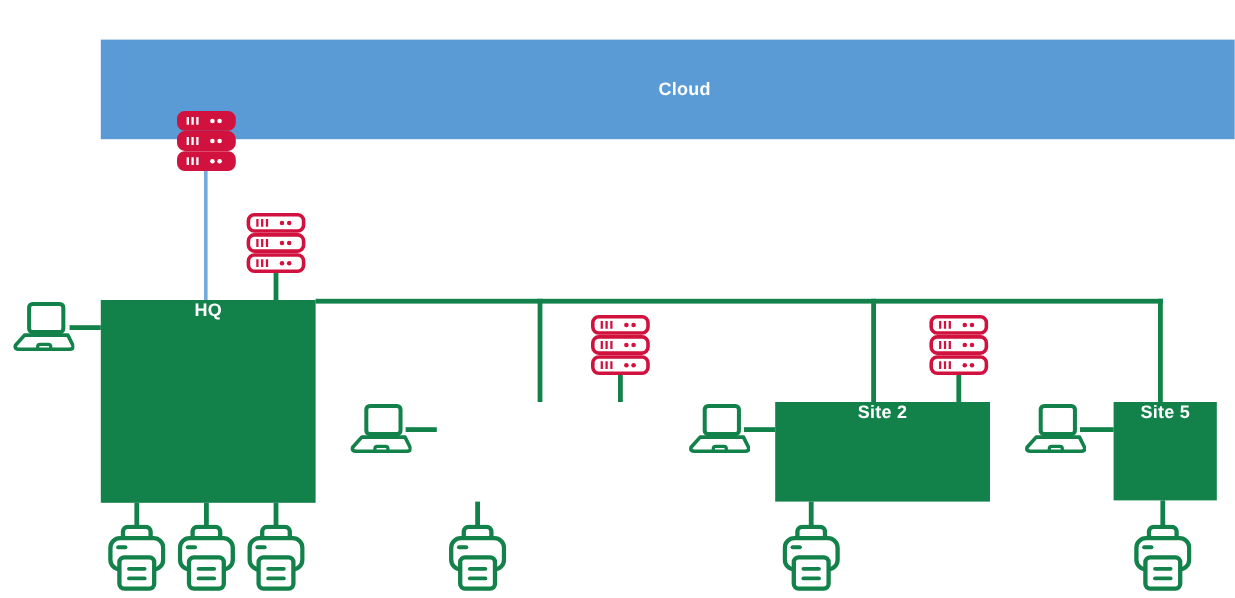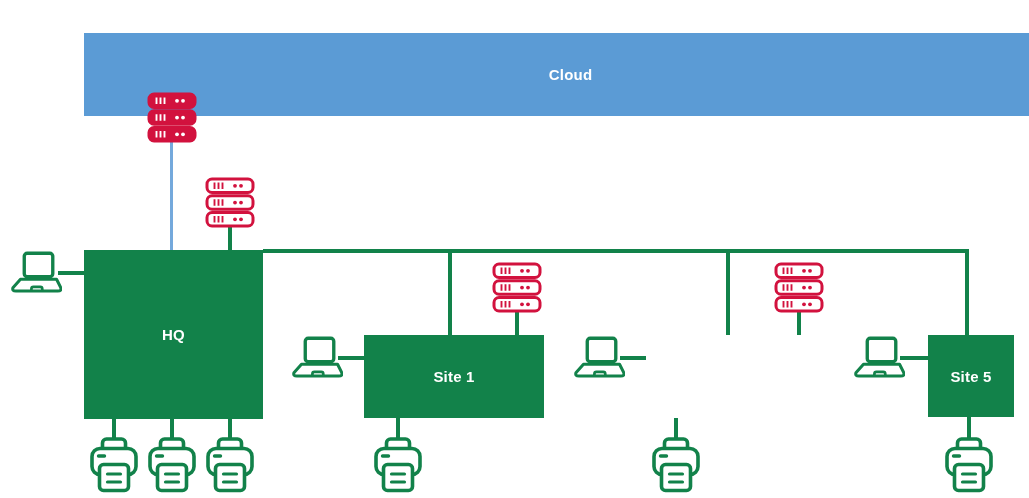--- a/index.html
+++ b/index.html
@@ -8,21 +8,21 @@
     font-family:"Liberation Sans",sans-serif;
   }
   .cloud{
     position:absolute;left:84px;top:33px;width:929px;height:83px;
     background:var(--cloud-blue);z-index:0;
     display:flex;align-items:center;justify-content:center;padding-left:22px;
   }
   .cloud .lbl{color:var(--label-text);font-weight:700;font-size:15px;letter-spacing:.2px;}
   .node{
     position:absolute;background:var(--green);z-index:2;
-    display:flex;align-items:center;justify-content:center;
+    display:flex;align-items:flex-start;justify-content:center;
   }
   .node .lbl{color:var(--label-text);font-weight:700;font-size:15px;letter-spacing:.2px;}
   .link{position:absolute;background:var(--green);z-index:1;}
   .link.blue{background:var(--link-blue);}
   .icon{position:absolute;z-index:3;}
   .icon svg{display:block;width:100%;height:100%;}
 </style>
 </head>
 <body>
 
@@ -47,22 +47,22 @@
   <div class="link" style="left:112px;top:419px;width:4px;height:19px;"></div>
   <div class="link" style="left:170px;top:419px;width:4px;height:19px;"></div>
   <div class="link" style="left:228px;top:419px;width:4px;height:19px;"></div>
   <div class="link" style="left:396px;top:418px;width:4px;height:20px;"></div>
   <div class="link" style="left:674px;top:418px;width:4px;height:20px;"></div>
   <div class="link" style="left:967px;top:417px;width:4px;height:21px;"></div>
 
   <div class="node" style="left:84px;top:250px;width:179px;height:169px;">
     <span class="lbl">HQ</span>
   </div>
-  <div class="node" style="left:364px;top:335px;width:180px;height:83px;">
-    <span class="lbl">Site 1</span>
+  <div class="node" style="left:646px;top:335px;width:179px;height:83px;">
+    <span class="lbl">Site 2</span>
   </div>
   <div class="node" style="left:928px;top:335px;width:86px;height:82px;">
     <span class="lbl">Site 5</span>
   </div>
 
   <div class="icon" style="left:147px;top:92px;width:50px;height:51px;">
       <svg viewBox="0 0 50 51" xmlns="http://www.w3.org/2000/svg">
         <rect x="2" y="2" width="46" height="13.5" rx="5" fill="#D2123E" stroke="#D2123E" stroke-width="3"></rect>
         <line x1="9.5" y1="5.5" x2="9.5" y2="12" stroke="#ffffff" stroke-width="1.9"></line>
         <line x1="13.5" y1="5.5" x2="13.5" y2="12" stroke="#ffffff" stroke-width="1.9"></line>

